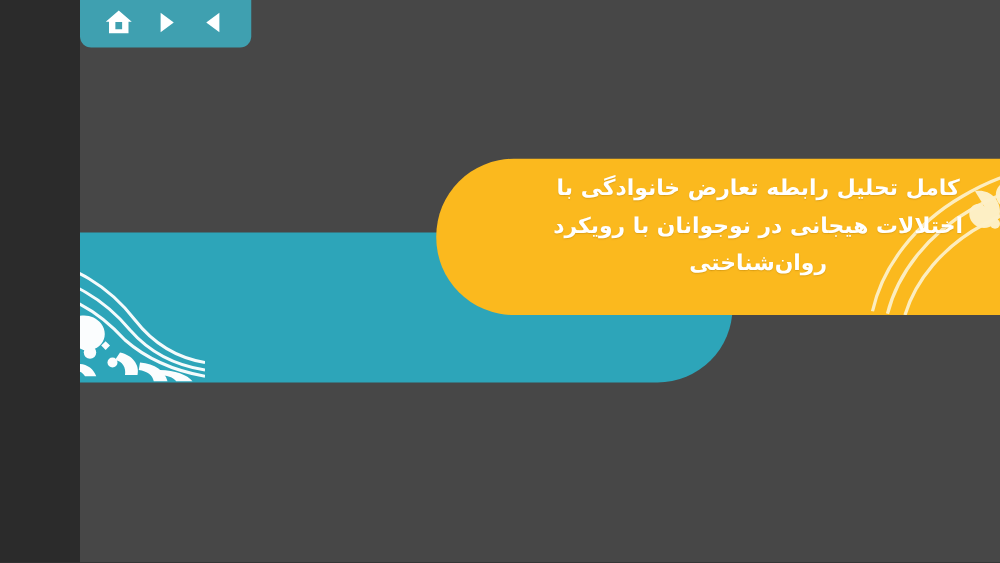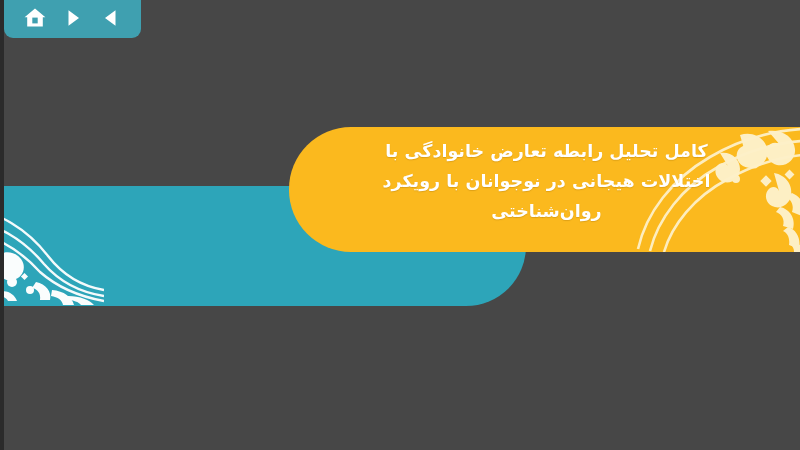--- a/index.html
+++ b/index.html
@@ -3,21 +3,21 @@
 <meta charset="utf-8">
 <title>Presentation Slide</title>
 <style>
   html, body {
     margin: 0;
     padding: 0;
     background: #2b2b2b;
   }
   #stage {
     position: relative;
-    width: 796px;
+    width: 736px;
     height: 450px;
     overflow: hidden;
     background: #474747;
     font-family: "DejaVu Sans", sans-serif;
   }
 
   
   .navbar {
     position: absolute;
     top: 0;

